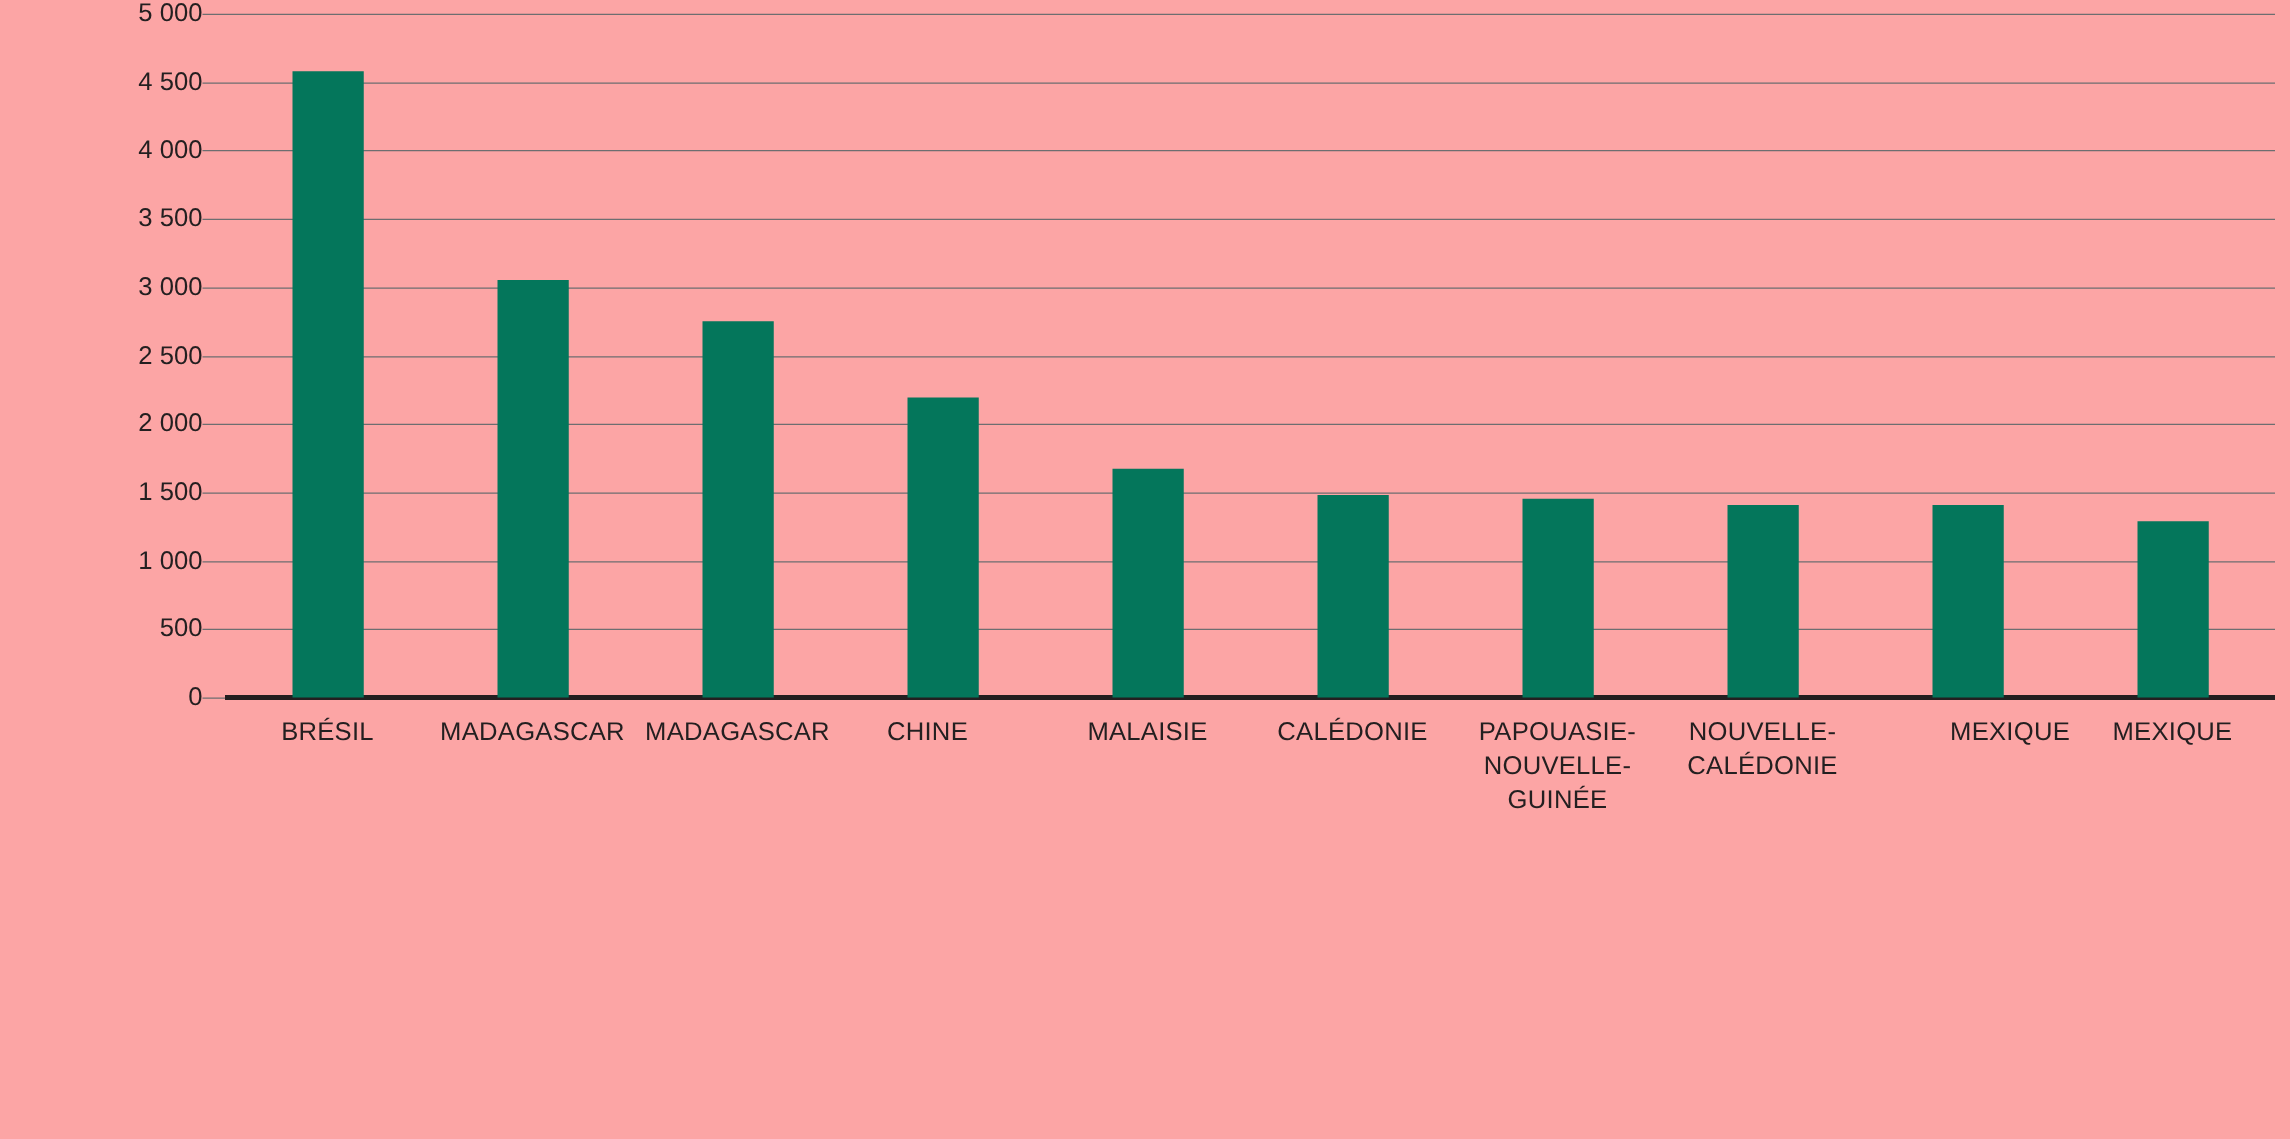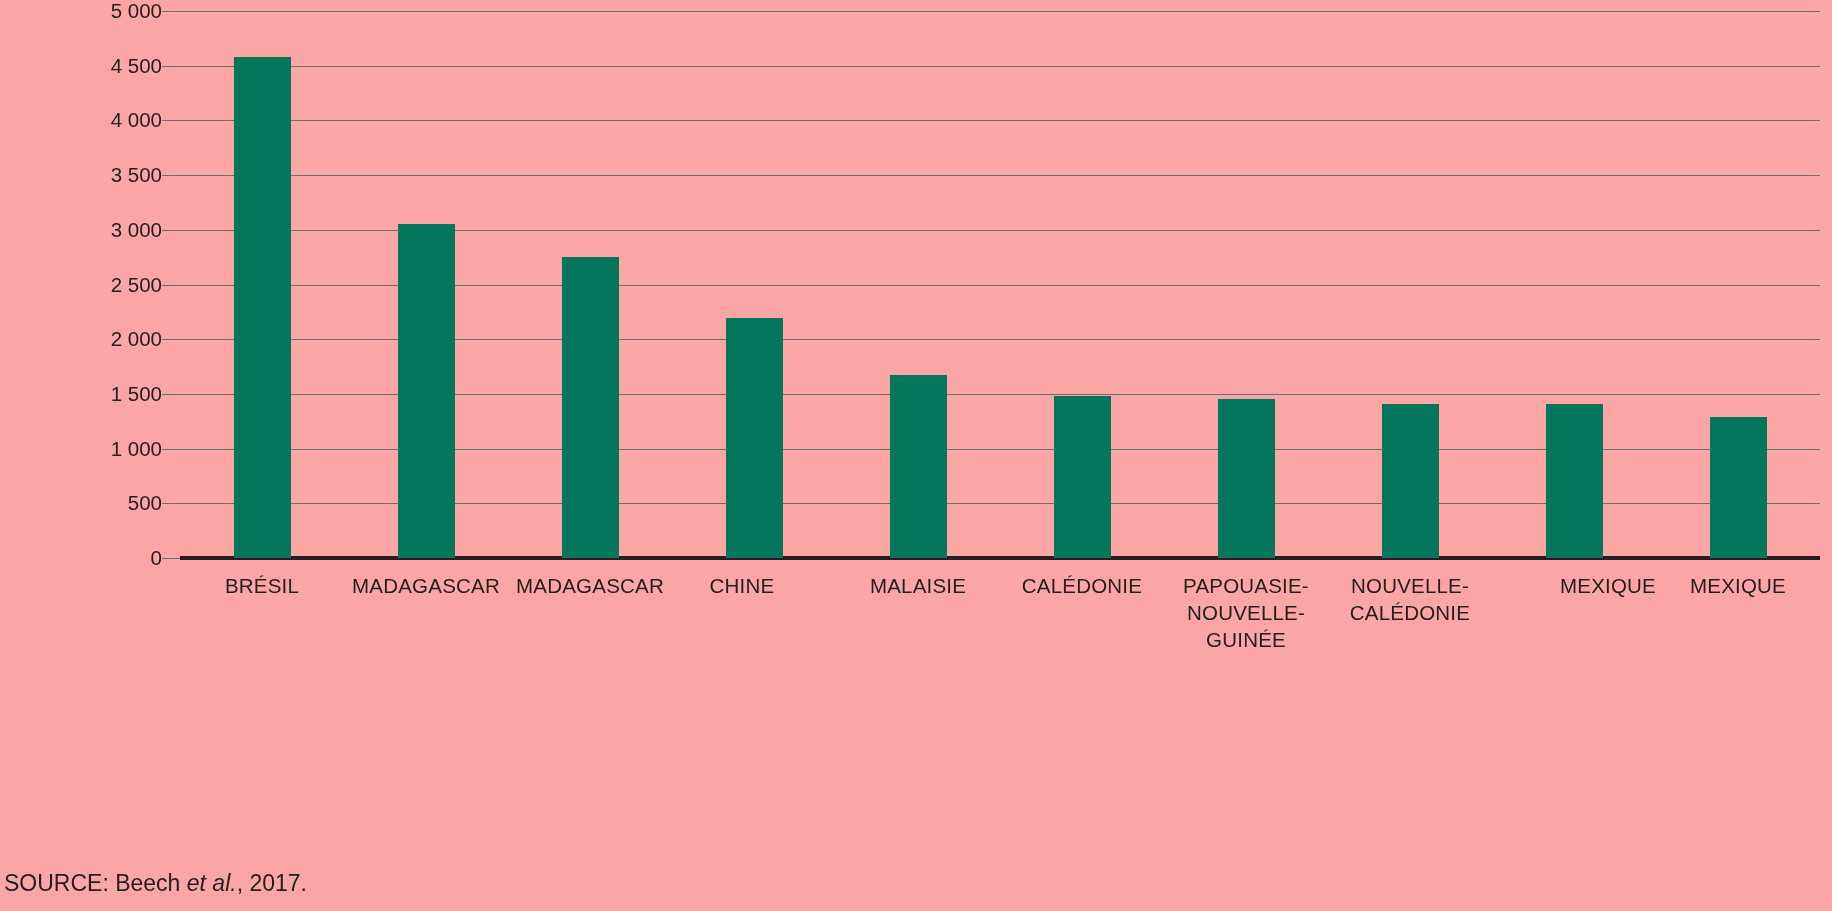--- a/index.html
+++ b/index.html
@@ -175,17 +175,14 @@
       <div class="cat-label" style="left: 328px; width: 164px;">MADAGASCAR</div>
       <div class="cat-label" style="left: 480px; width: 164px;">CHINE</div>
       <div class="cat-label" style="left: 656px; width: 164px;">MALAISIE</div>
       <div class="cat-label" style="left: 820px; width: 164px;">CALÉDONIE</div>
       <div class="cat-label" style="left: 984px; width: 164px;">PAPOUASIE-<br>NOUVELLE-<br>GUINÉE</div>
       <div class="cat-label" style="left: 1148px; width: 164px;">NOUVELLE-<br>CALÉDONIE</div>
       <div class="cat-label" style="left: 1312px; width: 164px; text-align: right;">MEXIQUE</div>
       <div class="cat-label" style="left: 1476px; width: 164px;">MEXIQUE</div>
     </div>
 
-  <div id="source-note">
-    <span>SOURCE: Beech </span><span class="ital">et al.</span><span>, 2017.</span>
-  </div>
 
 </div>
 
 </body></html>

